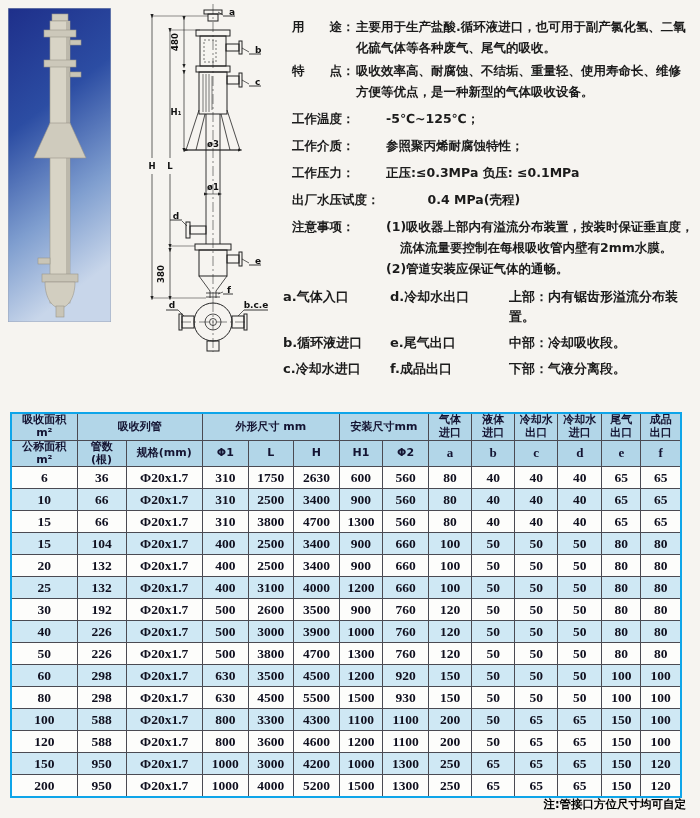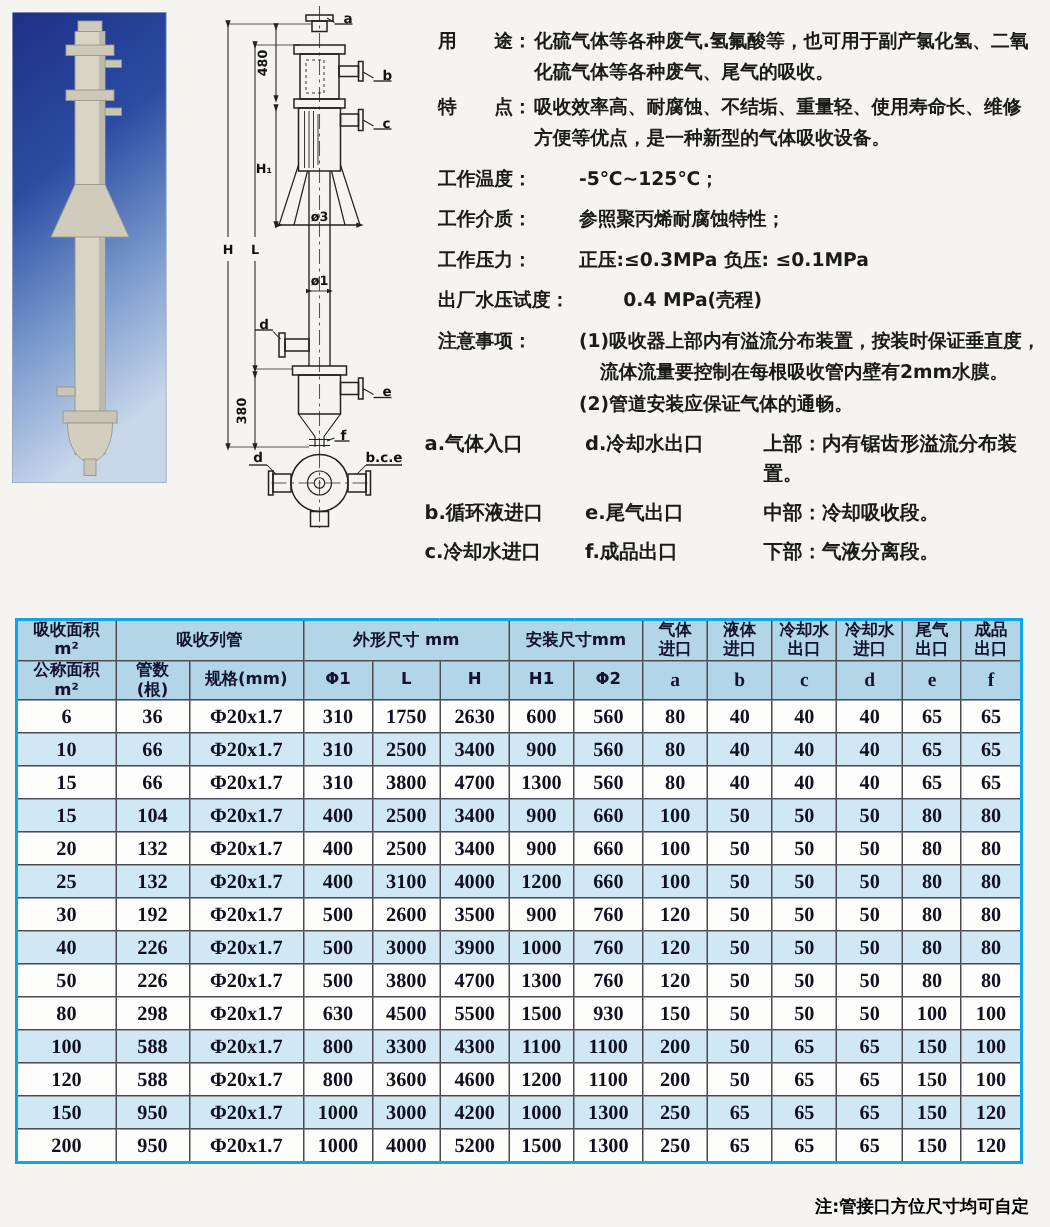--- a/index.html
+++ b/index.html
@@ -10,21 +10,21 @@
   .photo{position:absolute;left:8px;top:8px;width:103px;height:314px;}
   
   .diagram{position:absolute;left:126px;top:2px;width:166px;height:352px;}
   .diagram text{font-family:"DejaVu Sans",sans-serif;font-size:9px;font-weight:bold;fill:#111;}
   .diagram .dim{font-size:8.5px;}
   
   .info{position:absolute;left:292px;top:16px;width:404px;font-size:12.5px;line-height:21px;}
   .irow{display:flex;margin-bottom:2px;}
   .irow.sp{margin-top:6px;gap:30px;}
   .lbl{flex:none;width:64px;}
-  .lbl-wide{flex:none;margin-right:6px;}
+  .lbl-wide{flex:none;margin-right:18px;}
   .val{flex:1;}
   .val .ind{padding-left:14px;}
   
   .legend{position:absolute;left:283px;top:287px;width:414px;font-size:13px;line-height:20px;}
   .lrow{display:flex;margin-bottom:6px;gap:15px;}
   .lrow .c1{flex:none;width:92px;}
   .lrow .c2{flex:none;width:104px;}
   .lrow .c3{flex:1;}
   
   .tbl-title{position:absolute;left:10px;top:378px;font-size:18px;letter-spacing:1px;color:#000;}
@@ -160,21 +160,21 @@
     <text class="dim" x="50" y="113" text-anchor="middle">H₁</text>
     <text class="dim" x="38" y="272" text-anchor="middle" transform="rotate(-90 38 272)">380</text>
     <text class="dim" x="87" y="145" text-anchor="middle">ø3</text>
     <text class="dim" x="87" y="188" text-anchor="middle">ø1</text>
   </svg>
 
   <div class="info">
     <div class="irow">
       <span class="lbl">用　　途：</span>
       <span class="val">
-        <div>化硫气体等各种废气.氢氟酸等，也可用于副产氯化氢、二氧</div>
+        <div>主要用于生产盐酸.循环液进口，也可用于副产氯化氢、二氧</div>
         <div>化硫气体等各种废气、尾气的吸收。</div>
       </span>
     </div>
     <div class="irow">
       <span class="lbl">特　　点：</span>
       <span class="val">
         <div>吸收效率高、耐腐蚀、不结垢、重量轻、使用寿命长、维修</div>
         <div>方便等优点，是一种新型的气体吸收设备。</div>
       </span>
     </div>
@@ -417,20 +417,36 @@
           <td>4700</td>
           <td>1300</td>
           <td>760</td>
           <td>120</td>
           <td>50</td>
           <td>50</td>
           <td>50</td>
           <td>80</td>
           <td>80</td>
         </tr>
+        <tr class="alt">
+          <td>60</td>
+          <td>298</td>
+          <td>Φ20x1.7</td>
+          <td>630</td>
+          <td>3500</td>
+          <td>4500</td>
+          <td>1200</td>
+          <td>920</td>
+          <td>150</td>
+          <td>50</td>
+          <td>50</td>
+          <td>50</td>
+          <td>100</td>
+          <td>100</td>
+        </tr>
         <tr>
           <td>80</td>
           <td>298</td>
           <td>Φ20x1.7</td>
           <td>630</td>
           <td>4500</td>
           <td>5500</td>
           <td>1500</td>
           <td>930</td>
           <td>150</td>

